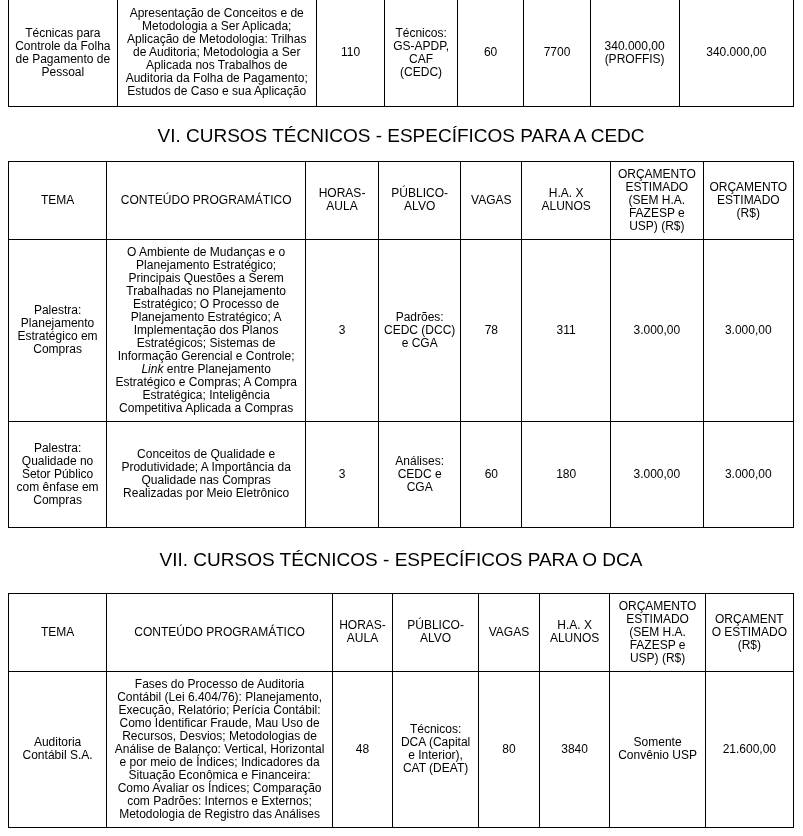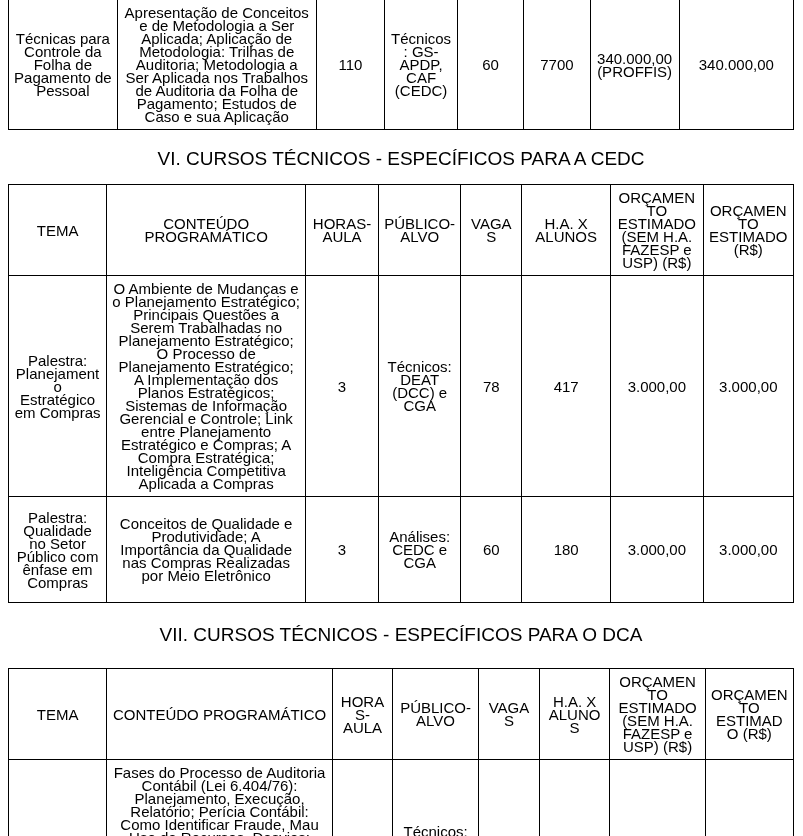--- a/index.html
+++ b/index.html
@@ -21,38 +21,38 @@
     border-collapse: collapse;
     width: 100%;
     table-layout: fixed;
     border: 1px solid #000;
   }
   td, th {
     border: 1.5px solid #000;
     text-align: center;
     vertical-align: middle;
     padding: 6px 5px;
-    font-size: 15px;
+    font-size: 12px;
     line-height: 13px;
     word-wrap: break-word;
     font-weight: normal;
   }
   th { font-weight: normal; }
   
   .table-cont { border-top: none; }
   .table-cont tr:first-child td { border-top: none; }
   .section-title {
     text-align: center;
     font-weight: normal;
     font-size: 19px;
     line-height: 24px;
   }
   .title-cedc { margin: 17px 0 13px 0; }
   .title-dca  { margin: 20px 0 21px 0; }
-  .italic { }
+  .italic { font-style: italic; }
 
   
   .table-cont .c1{width:14.0%} .table-cont .c2{width:26.8%} .table-cont .c3{width:8.3%}
   .table-cont .c4{width:8.9%}  .table-cont .c5{width:8.0%}  .table-cont .c6{width:8.0%}
   .table-cont .c7{width:11.2%} .table-cont .c8{width:14.8%}
 
   .table-cedc .c1{width:12.5%} .table-cedc .c2{width:26.8%} .table-cedc .c3{width:8.9%}
   .table-cedc .c4{width:10.3%} .table-cedc .c5{width:7.2%}  .table-cedc .c6{width:11.2%}
   .table-cedc .c7{width:11.7%} .table-cedc .c8{width:11.4%}
 
@@ -94,23 +94,23 @@
         <th class="c4">PÚBLICO-ALVO</th>
         <th class="c5">VAGAS</th>
         <th class="c6">H.A. X ALUNOS</th>
         <th class="c7">ORÇAMENTO ESTIMADO (SEM H.A. FAZESP e USP) (R$)</th>
         <th class="c8">ORÇAMENTO ESTIMADO (R$)</th>
       </tr>
       <tr class="h153">
         <td class="c1">Palestra: Planejamento Estratégico em Compras</td>
         <td class="c2"><span>O Ambiente de Mudanças e o Planejamento Estratégico; Principais Questões a Serem Trabalhadas no Planejamento Estratégico; O Processo de Planejamento Estratégico; A Implementação dos Planos Estratégicos; Sistemas de Informação Gerencial e Controle; </span><span class="italic">Link</span><span> entre Planejamento Estratégico e Compras; A Compra Estratégica; Inteligência Competitiva Aplicada a Compras</span></td>
         <td class="c3">3</td>
-        <td class="c4">Técnicos: DEAT (DCC) e CGA</td>
+        <td class="c4">Padrões: CEDC (DCC) e CGA</td>
         <td class="c5">78</td>
-        <td class="c6">417</td>
+        <td class="c6">311</td>
         <td class="c7">3.000,00</td>
         <td class="c8">3.000,00</td>
       </tr>
       <tr class="h106">
         <td class="c1">Palestra: Qualidade no Setor Público com ênfase em Compras</td>
         <td class="c2">Conceitos de Qualidade e Produtividade; A Importância da Qualidade nas Compras Realizadas por Meio Eletrônico</td>
         <td class="c3">3</td>
         <td class="c4">Análises: CEDC e CGA</td>
         <td class="c5">60</td>
         <td class="c6">180</td>

